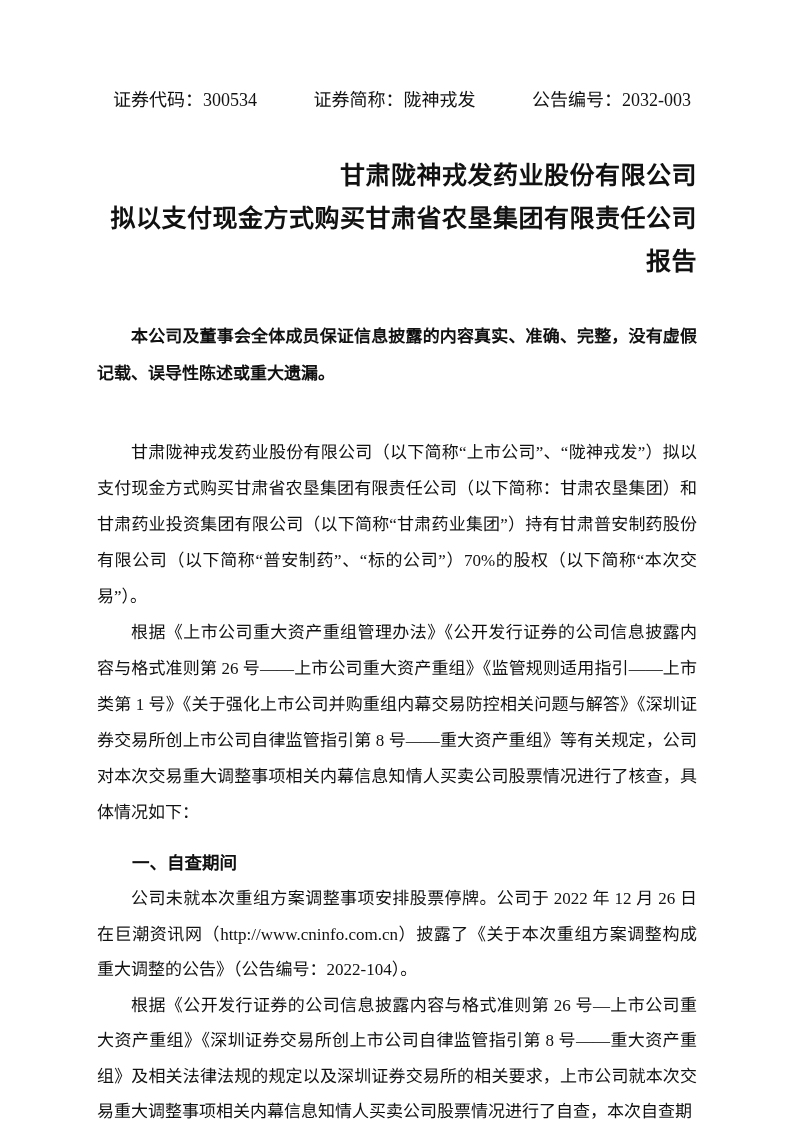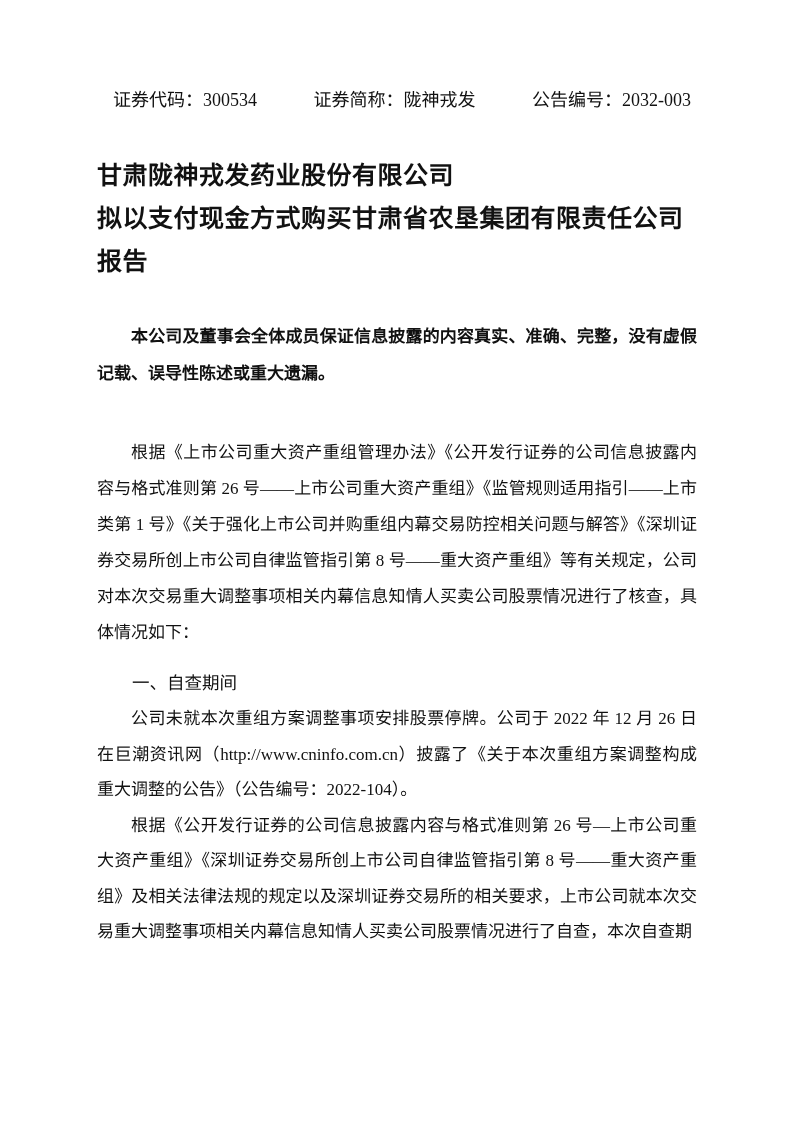--- a/index.html
+++ b/index.html
@@ -25,21 +25,21 @@
     display: flex;
     justify-content: space-between;
     align-items: baseline;
     margin: 0 6px 0 16px;
     font-size: 18px;
     line-height: 24px;
     white-space: nowrap;
   }
   .doc-title {
     margin-top: 42px;
-    text-align: left;
+    text-align: right;
     font-weight: bold;
     font-size: 25px;
     line-height: 43px;
     letter-spacing: 0.5px;
   }
   .statement {
     margin: 36px 0 0 0;
     font-weight: bold;
     font-size: 17px;
     line-height: 37px;
@@ -54,21 +54,21 @@
     margin: 0;
     font-size: 17px;
     line-height: 36px;
     text-align: justify;
     text-indent: 2em;
   }
   .section-heading {
     margin: 14px 0 0 0;
     font-size: 17.5px;
     line-height: 36px;
-    font-weight: normal;
+    font-weight: bold;
     text-indent: 2em;
   }
   .section-body .para {
     line-height: 35.5px;
   }
 </style>
 </head>
 <body>
 
 <div class="page">
@@ -81,20 +81,21 @@
 
   <div class="doc-title">
     <div>甘肃陇神戎发药业股份有限公司</div>
     <div>拟以支付现金方式购买甘肃省农垦集团有限责任公司</div>
     <div>报告</div>
   </div>
 
   <p class="statement">本公司及董事会全体成员保证信息披露的内容真实、准确、完整，没有虚假记载、误导性陈述或重大遗漏。</p>
 
   <div class="body-block">
+    <p class="para">甘肃陇神戎发药业股份有限公司（以下简称“上市公司”、“陇神戎发”）拟以支付现金方式购买甘肃省农垦集团有限责任公司（以下简称：甘肃农垦集团）和甘肃药业投资集团有限公司（以下简称“甘肃药业集团”）持有甘肃普安制药股份有限公司（以下简称“普安制药”、“标的公司”）70%的股权（以下简称“本次交易”）。</p>
     <p class="para">根据《上市公司重大资产重组管理办法》《公开发行证券的公司信息披露内容与格式准则第 26 号——上市公司重大资产重组》《监管规则适用指引——上市类第 1 号》《关于强化上市公司并购重组内幕交易防控相关问题与解答》《深圳证券交易所创上市公司自律监管指引第 8 号——重大资产重组》等有关规定，公司对本次交易重大调整事项相关内幕信息知情人买卖公司股票情况进行了核查，具体情况如下：</p>
   </div>
 
   <h3 class="section-heading">一、自查期间</h3>
 
   <div class="section-body">
     <p class="para">公司未就本次重组方案调整事项安排股票停牌。公司于 2022 年 12 月 26 日在巨潮资讯网（http://www.cninfo.com.cn）披露了《关于本次重组方案调整构成重大调整的公告》（公告编号：2022-104）。</p>
     <p class="para">根据《公开发行证券的公司信息披露内容与格式准则第 26 号—上市公司重大资产重组》《深圳证券交易所创上市公司自律监管指引第 8 号——重大资产重组》及相关法律法规的规定以及深圳证券交易所的相关要求，上市公司就本次交易重大调整事项相关内幕信息知情人买卖公司股票情况进行了自查，本次自查期</p>
   </div>
 

